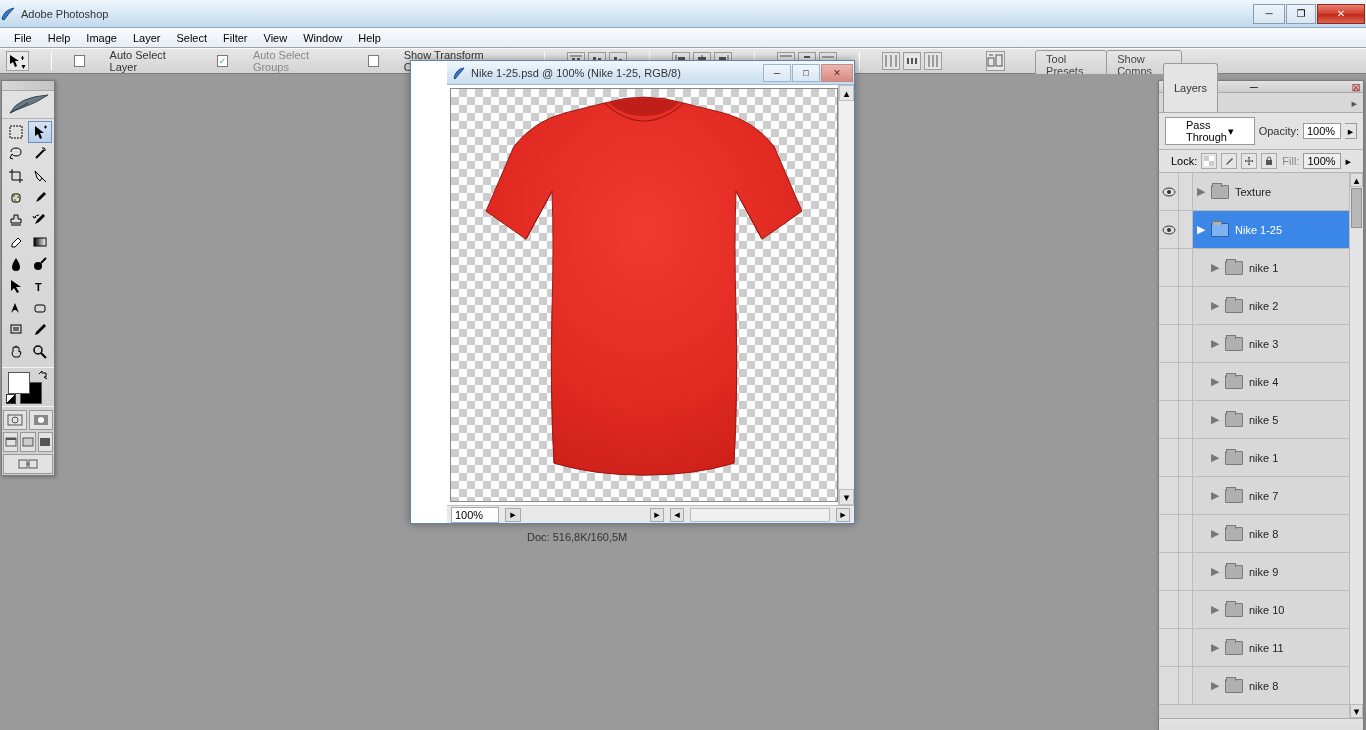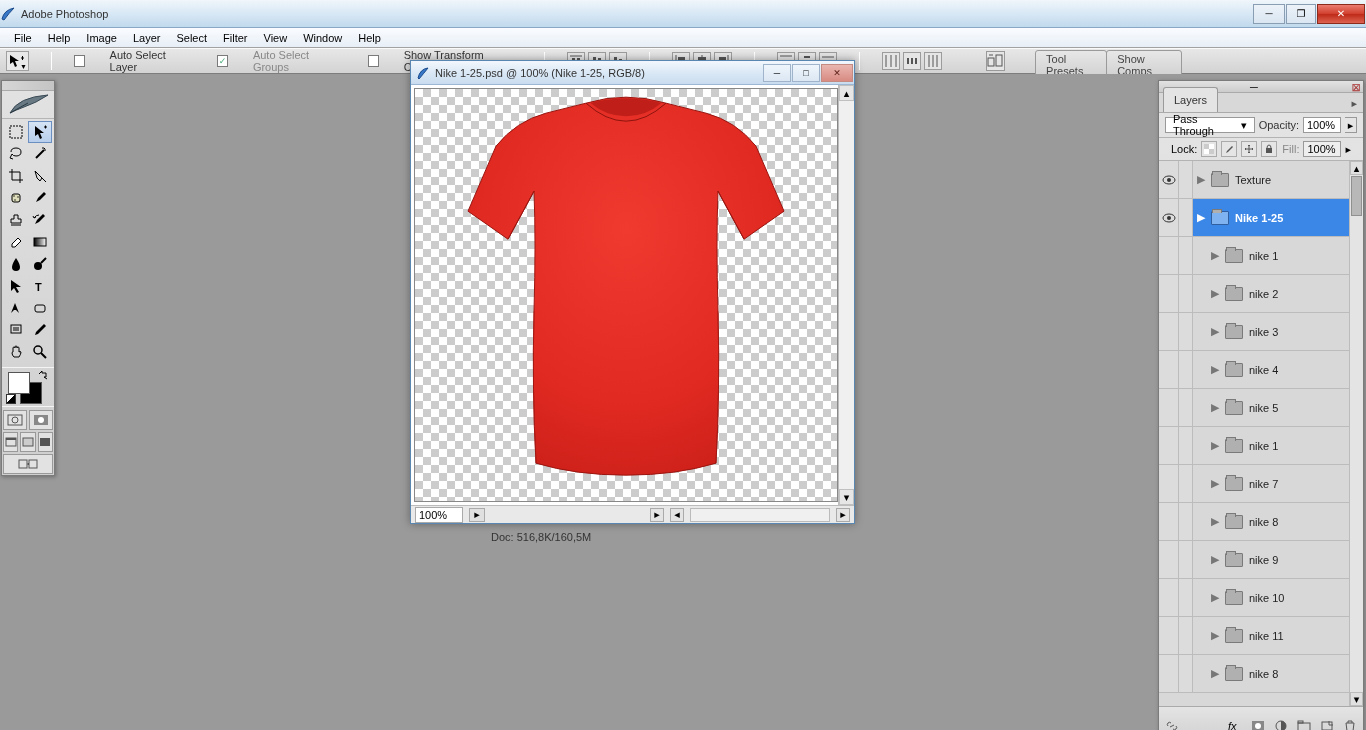--- a/index.html
+++ b/index.html
@@ -47,21 +47,21 @@
 .toolbox .fg { position:absolute;left:4px;top:2px;width:22px;height:22px;background:#fff;border:1px solid #555;z-index:2;}
 .toolbox .bg { position:absolute;left:16px;top:12px;width:22px;height:22px;background:#000;border:1px solid #555;}
 .toolbox .mini-sw { position:absolute;left:2px;bottom:0;width:10px;height:10px;border:1px solid #333;background:linear-gradient(135deg,#fff 50%,#000 50%);}
 .toolbox .mini-swap { position:absolute;right:4px;top:0;}
 .toolbox .divider { height:1px;background:#aaa;border-bottom:1px solid #f4f4f4;margin:2px 0;}
 .toolbox .footrow { display:flex; }
 .toolbox .footrow .fbtn { flex:1;height:20px;border:1px solid #999;margin:1px;display:flex;align-items:center;justify-content:center;background:#e2e2e2;}
 .toolbox .footrow .fbtn.three { flex:1; }
 
 
-.docwin { position:absolute; left:410px; top:60px; width:445px; border:1px solid #5a86b2; box-shadow: 0 0 8px rgba(0,0,0,.35); background:#ffffff; }
+.docwin { position:absolute; left:410px; top:60px; width:445px; border:1px solid #5a86b2; box-shadow: 0 0 8px rgba(0,0,0,.35); background:#ffffff;padding-left:36px; }
 .docwin .dtb { height:24px; background:linear-gradient(to bottom,#f2f7fc,#dbe9f6 50%, #c9dcef); display:flex; align-items:center; padding-left:4px; border-bottom:1px solid #9bb7d3; }
 .docwin .dtb .dicon { width:16px;height:16px;margin-right:4px;display:flex;align-items:center;justify-content:center;}
 .docwin .dtb .dtitle { color:#333; }
 .docwin .dtb .dbtns { margin-left:auto;display:flex; }
 .docwin .dtb .dbt { width:28px;height:18px; border:1px solid #9fb4ca; background:linear-gradient(to bottom,#eff5fb,#dbe7f3); display:flex;align-items:center;justify-content:center; margin-right:1px; font-size:9px; }
 .docwin .dtb .dbt.cl { width:32px; background:linear-gradient(to bottom,#e9b6b0,#d88b82);color:#5a1f18;border-color:#c48b83;}
 .docwin .dc { height:420px; display:flex; background:#fff; }
 .docwin .canvas { flex:1; position:relative; background-image:
   linear-gradient(45deg,#ccc 25%,transparent 25%),
   linear-gradient(-45deg,#ccc 25%,transparent 25%),
@@ -80,43 +80,43 @@
 
 .tshirt { position:absolute; left:50%; top:50%; transform:translate(-50%,-52%); }
 
 
 .panelstack { position:absolute; right:2px; top:80px; width:206px; }
 .panel { border:1px solid #7b7b7b; background:linear-gradient(to bottom,#e4e4e4,#d6d6d6); box-shadow:1px 1px 4px rgba(0,0,0,.25); }
 .panel .phead { height:12px; background:linear-gradient(to bottom,#e2e2e2,#cccccc); border-bottom:1px solid #aaa; display:flex; }
 .panel .phead .btn { margin-left:auto;width:20px;text-align:center;}
 .panel .phead .close { width:14px; }
 .panel .tabs { height:20px;display:flex;align-items:flex-end;padding-left:4px;border-bottom:1px solid #aaa;background:#d8d8d8;}
-.panel .tabs .ptab { background:#e4e4e4;border:1px solid #9a9a9a;border-bottom:none;padding:6px 10px;border-radius:3px 3px 0 0; color:#333;}
+.panel .tabs .ptab { background:#e4e4e4;border:1px solid #9a9a9a;border-bottom:none;padding:18px 10px;border-radius:3px 3px 0 0; color:#333;}
 .panel .opts { padding:4px 6px;display:flex;align-items:center;gap:4px;border-bottom:1px solid #b3b3b3;}
-.panel .opts .sel { flex:1;border:1px solid #999;background:#fff;padding:1px 7px;height:16px;display:flex;align-items:center;justify-content:space-between;}
+.panel .opts .sel { flex:1;border:1px solid #999;background:#fff;padding:1px 20px;height:28px;display:flex;align-items:center;justify-content:space-between;}
 .panel .opts .olbl { color:#333;}
 .panel .opts .pct { border:1px solid #999;background:#fff;width:38px;height:16px;padding:0 3px;display:flex;align-items:center;}
 .panel .opts .pctbtn { width:12px;height:16px;border:1px solid #999;border-left:none;background:#e5e5e5;display:flex;align-items:center;justify-content:center;}
 .panel .lock { padding:3px 12px;display:flex;align-items:center;gap:4px;border-bottom:1px solid #b3b3b3;}
 .panel .lock .lbtn { width:16px;height:16px;border:1px solid #aaa;background:#e5e5e5;display:flex;align-items:center;justify-content:center;}
 .panel .lock .filllabel { margin-left:auto; color:#888;}
 .panel .lock .fillval { border:1px solid #999; background:#eee; width:38px;height:16px;padding:0 3px;display:flex;align-items:center;}
 .panel .layerlist { height:545px; overflow:hidden; background:#d8d8d8; position:relative;}
 .panel .layerlist .inner { }
 .panel .layerlist .lrow { height:38px;display:flex;align-items:center;border-bottom:1px solid #bcbcbc;}
 .panel .layerlist .lrow .eye { width:20px;height:100%;border-right:1px solid #bcbcbc;display:flex;align-items:center;justify-content:center;background:#dcdcdc;}
 .panel .layerlist .lrow .link { width:14px;height:100%;border-right:1px solid #bcbcbc;background:#dcdcdc;}
 .panel .layerlist .lrow .body { flex:1;display:flex;align-items:center;height:100%;padding-left:4px;gap:6px;}
 .panel .layerlist .lrow .arrow { width:8px; color:#777;}
 .panel .layerlist .lrow .fold { width:18px;height:14px;background:#b0b0b0;border:1px solid #7a7a7a;border-radius:1px;position:relative;}
 .panel .layerlist .lrow .fold::before { content:"";position:absolute;left:0;top:-3px;width:8px;height:3px;background:#b0b0b0;border:1px solid #7a7a7a;border-bottom:none;}
 .panel .layerlist .lrow .name { color:#222;}
 .panel .layerlist .lrow.indent1 .body { padding-left:18px; }
 .panel .layerlist .lrow.selected .body { background:#3b87e8;}
-.panel .layerlist .lrow.selected .name { color:#fff; font-weight:bold;}
+.panel .layerlist .lrow.selected .name { color:#fff; font-weight:normal;}
 .panel .layerlist .lrow.selected .arrow { color:#fff;}
 .panel .layerlist .lrow.selected .fold { background:#7fb2f0;border-color:#2f5fa0;}
 .panel .layerlist .vsb2 { position:absolute;right:0;top:0;bottom:0;width:14px;background:#e4e4e4;border-left:1px solid #bcbcbc;display:flex;flex-direction:column;}
 .panel .layerlist .vsb2 .a { height:14px;border:1px solid #bcbcbc;background:#e0e0e0;display:flex;align-items:center;justify-content:center;}
 .panel .layerlist .vsb2 .thumb { height:40px;background:#b8b8b8;border:1px solid #909090;margin:1px;}
 .panel .layerlist .vsb2 .tr { flex:1;}
 .panel .pfoot { height:38px;background:linear-gradient(to bottom,#e4e4e4,#cecece);border-top:1px solid #aaa;display:flex;align-items:center;padding:0 3px;gap:3px;}
 .panel .pfoot .fic { width:20px;height:16px;display:flex;align-items:center;justify-content:center;color:#555;}
 .panel .pfoot .spacer{flex:1;}
 </style>

